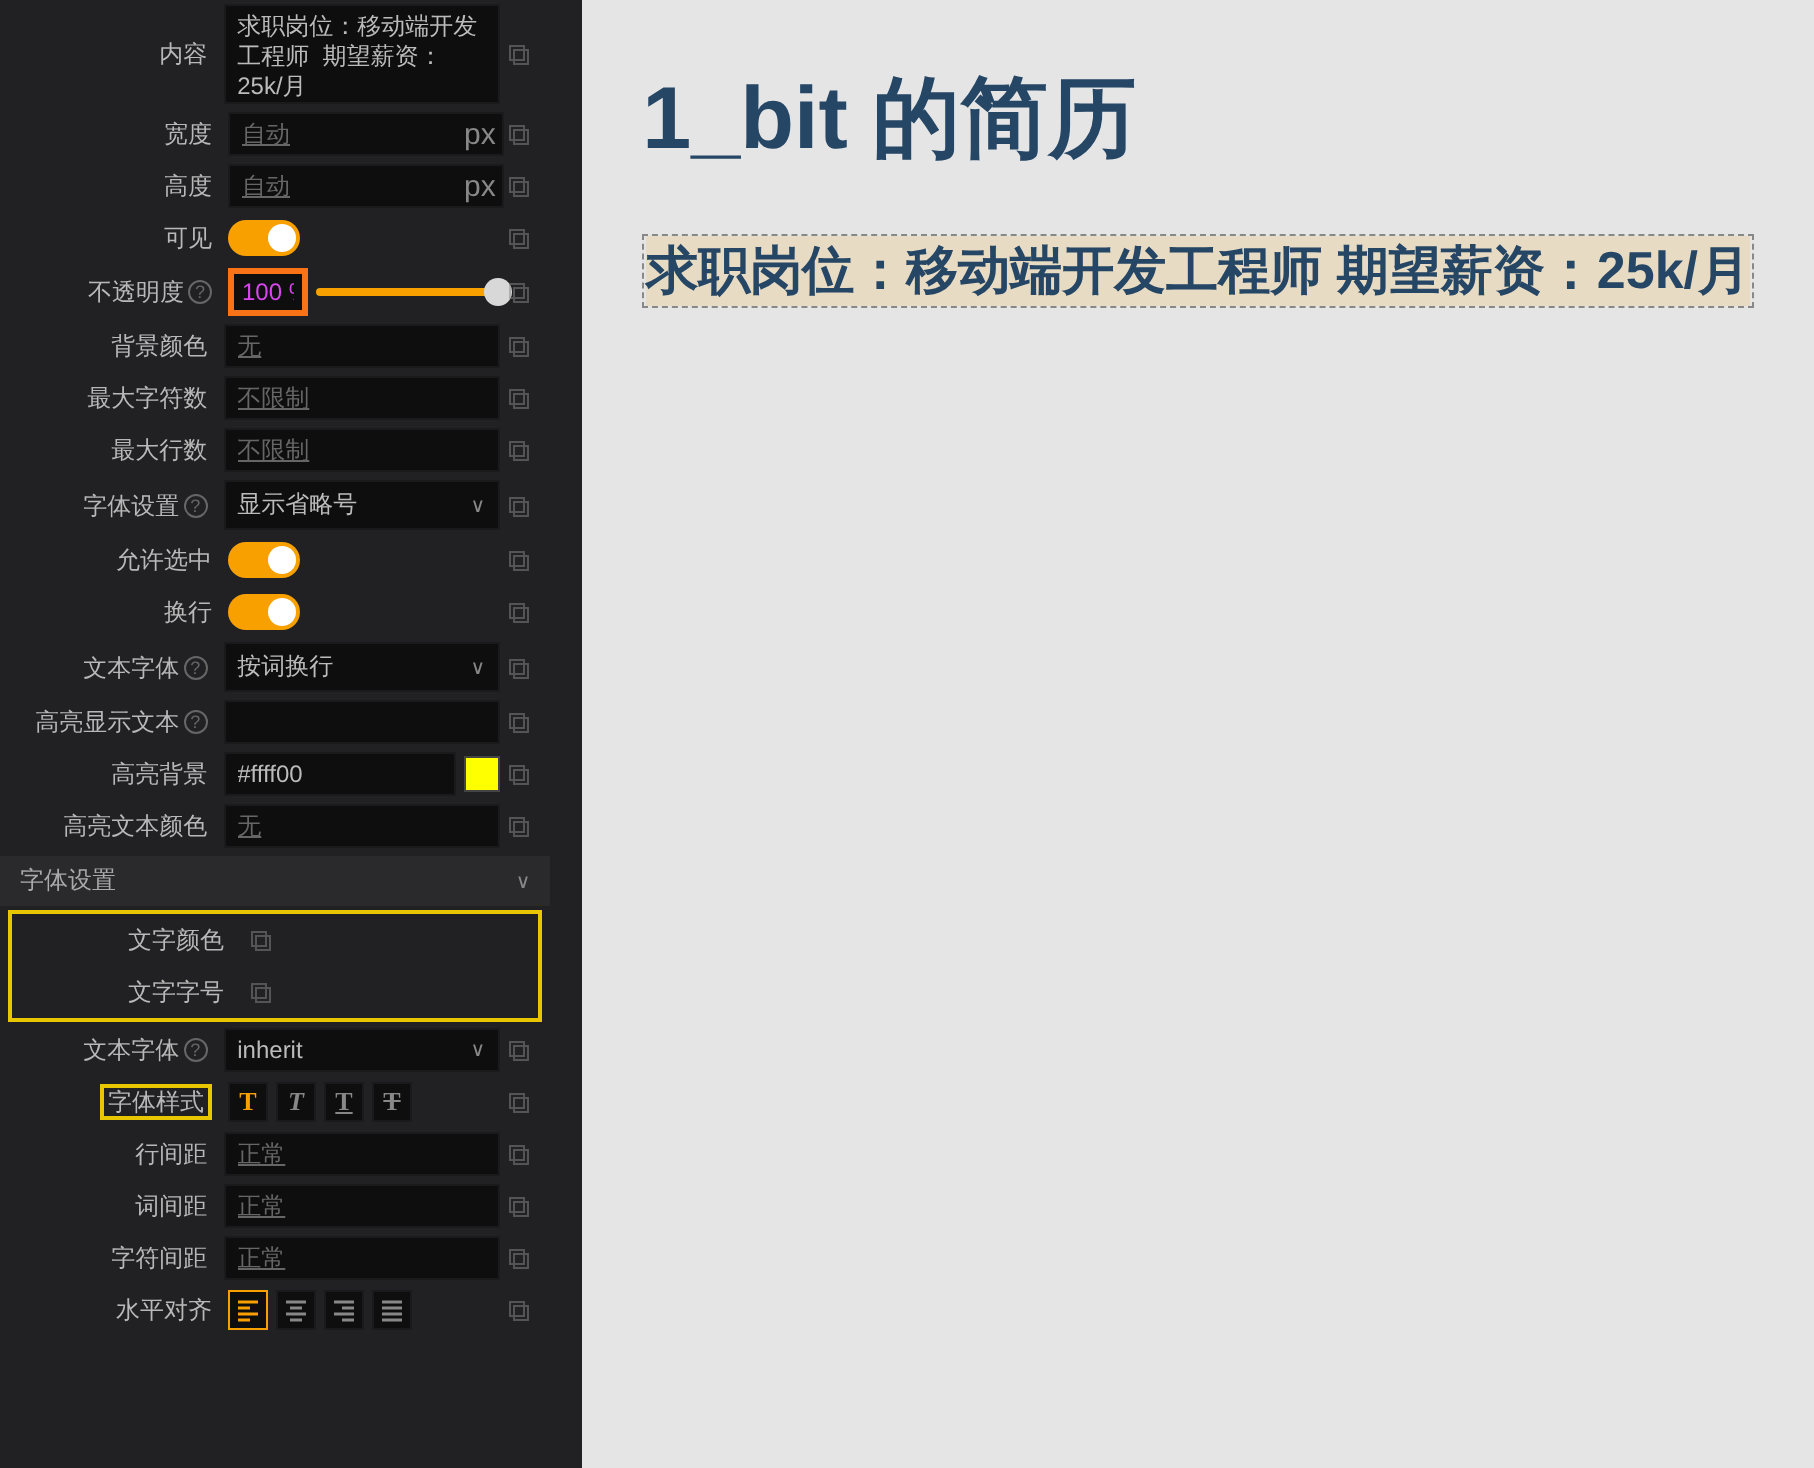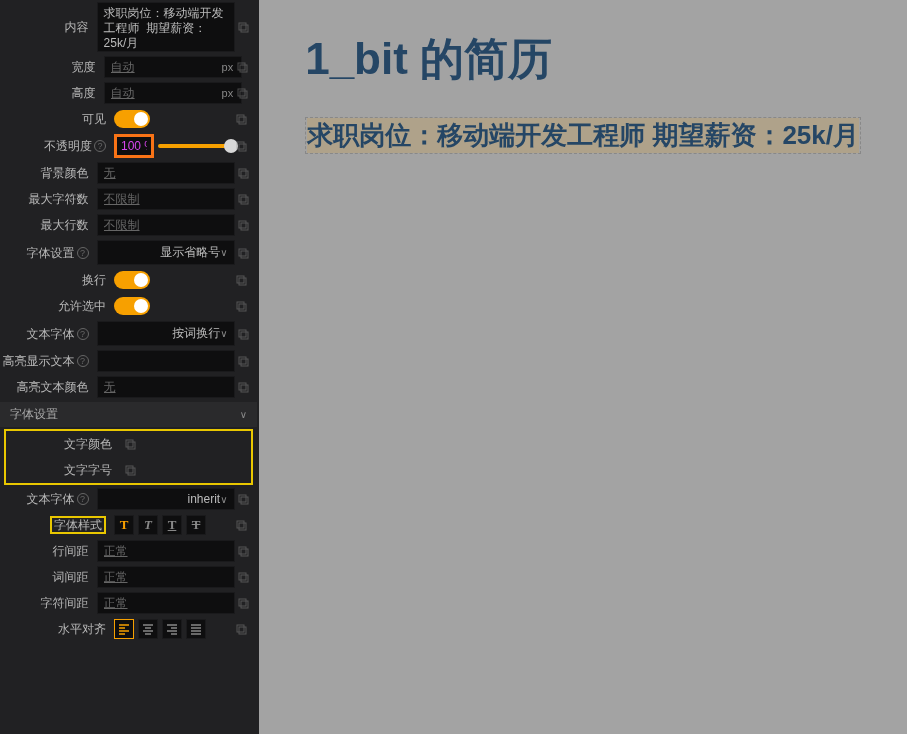--- a/index.html
+++ b/index.html
@@ -1,40 +1,40 @@
 <!DOCTYPE html>
 <html><head>
 <meta charset="utf-8">
 <style>
 * { margin:0; padding:0; box-sizing:border-box; }
 body { font-family:"Microsoft YaHei",Arial,sans-serif; background:#fff; width:907px; height:734px; display:flex; overflow:hidden; }
 
 .panel { width:300px; height:100%; background:#212123; color:#aaa; font-size:12px; display:flex; flex-direction:column; overflow:hidden; }
-.panel-body { flex:1; overflow:hidden; padding-right:2px;border-radius:17px; }
+.panel-body { flex:1; overflow:hidden; padding-right:16px;border-radius:17px; }
 .row { display:flex; align-items:center; min-height:26px; padding:2px 6px 2px 2px; }
 .row .lbl { width:112px; text-align:right; padding-right:8px; color:#b8b8b8; font-size:12px; display:flex; align-items:center; justify-content:flex-end; gap:2px; line-height:14px; }
 .row .lbl .help { display:inline-flex; width:12px; height:12px; border:1px solid #666; border-radius:50%; color:#666; font-size:9px; align-items:center; justify-content:center; }
 .row .ctrl { flex:1; display:flex; align-items:center; gap:4px; }
 .row .copy { width:20px; height:20px; display:flex; align-items:center; justify-content:center; cursor:pointer; opacity:.5; }
 .row .copy svg { width:12px; height:12px; }
 
 .textarea,.input,.select { width:138px; background:#0e0e0f; border:1px solid #1a1a1c; color:#bbb; padding:3px 6px; font-size:12px; font-family:inherit; }
 .textarea { width:138px; resize:none; line-height:15px; height:50px; }
 .input.dim { color:#666;text-decoration:underline; }
-.unit { color:#888; margin-left:-24px; pointer-events:none; font-size:11px; }
+.unit { color:#888; margin-left:-24px; pointer-events:none; font-size:15px; }
 
 .toggle { width:36px; height:18px; background:#f7a000; border-radius:9px; position:relative; cursor:pointer; }
 .toggle .knob { position:absolute; width:14px; height:14px; background:#fff; border-radius:50%; top:2px; right:2px; }
 
 .slider-wrap { display:flex; align-items:center; gap:8px; flex:1; }
 .slider { flex:1; height:4px; background:#f7a000; position:relative; border-radius:2px; }
 .slider .thumb { position:absolute; right:-7px; top:-5px; width:14px; height:14px; background:#d8d8d8; border-radius:50%; }
 .pct { width:40px; background:#0e0e0f; border:3px solid #f97316; color:#d946ef; padding:2px 4px; font-size:12px; }
 
-.select { display:flex; align-items:center; justify-content:flex-end; cursor:pointer; width:138px; }
+.select { display:flex; align-items:center; justify-content:space-between; cursor:pointer; width:138px; }
 .select .chev { color:#888; font-size:10px; }
 
 .swatch { width:18px; height:18px; border:1px solid #444; }
 .swatch.yellow { background:#ffff00; }
 .swatch.blue { background:#254665; }
 
 .section { background:#2a2a2c; padding:4px 10px; display:flex; align-items:center; justify-content:space-between; cursor:pointer; margin:2px 0; }
 .section .chev { color:#888; font-size:10px; }
 
 .highlight-group { border:2px solid #e9c700; margin:1px 4px 1px 4px; }
@@ -44,21 +44,21 @@
 .tbtn { width:20px; height:20px; display:flex; align-items:center; justify-content:center; background:#0e0e0f; border:1px solid #1a1a1c; cursor:pointer; font-family:serif; font-size:13px; color:#888; font-weight:bold; }
 .tbtn.active { color:#f7a000; }
 .tbtn.underline { text-decoration:underline; }
 .tbtn.strike { text-decoration:line-through; }
 
 .align-btns { display:flex; gap:2px; }
 .abtn { width:20px; height:20px; display:flex; align-items:center; justify-content:center; background:#0e0e0f; border:1px solid #1a1a1c; cursor:pointer; }
 .abtn.active { border-color:#f7a000; }
 .abtn svg { width:12px; height:12px; }
 
-.canvas { flex:1; padding:30px 46px; position:relative; background:#a3a3a3; }
+.canvas { flex:1; padding:30px 30px; position:relative; background:#e5e5e5; }
 .title { color:#254665; font-size:44px; font-weight:bold; margin-bottom:28px; }
 .subtitle-wrap { display:inline-block; border:1px dashed #888; padding:0 1px; }
 .subtitle-inner { background:rgba(247,160,0,.15); }
 .subtitle { color:#254665; font-size:26px; font-weight:bold; white-space:nowrap; }
 </style>
 </head>
 <body>
 
 <div class="panel">
 <div class="panel-body">
@@ -190,36 +190,36 @@
         </div>
   <div class="copy">
           <svg viewBox="0 0 12 12" fill="none" stroke="#888">
             <rect x="2" y="2" width="7" height="7"></rect>
             <rect x="4" y="4" width="7" height="7"></rect>
           </svg>
         </div>
 </div>
 
 <div class="row">
-  <div class="lbl">换行</div>
+  <div class="lbl">允许选中</div>
   <div class="ctrl">
           <div class="toggle">
             <div class="knob"></div>
           </div>
         </div>
   <div class="copy">
           <svg viewBox="0 0 12 12" fill="none" stroke="#888">
             <rect x="2" y="2" width="7" height="7"></rect>
             <rect x="4" y="4" width="7" height="7"></rect>
           </svg>
         </div>
 </div>
 
 <div class="row">
-  <div class="lbl">允许选中</div>
+  <div class="lbl">换行</div>
   <div class="ctrl">
           <div class="toggle">
             <div class="knob"></div>
           </div>
         </div>
   <div class="copy">
           <svg viewBox="0 0 12 12" fill="none" stroke="#888">
             <rect x="2" y="2" width="7" height="7"></rect>
             <rect x="4" y="4" width="7" height="7"></rect>
           </svg>
@@ -254,20 +254,33 @@
           <input class="input" value="" style="">
         </div>
   <div class="copy">
           <svg viewBox="0 0 12 12" fill="none" stroke="#888">
             <rect x="2" y="2" width="7" height="7"></rect>
             <rect x="4" y="4" width="7" height="7"></rect>
           </svg>
         </div>
 </div>
 
+<div class="row">
+  <div class="lbl">高亮背景</div>
+  <div class="ctrl">
+          <input class="input" style="width: 116px;" value="#ffff00">
+          <div class="swatch yellow"></div>
+        </div>
+  <div class="copy">
+          <svg viewBox="0 0 12 12" fill="none" stroke="#888">
+            <rect x="2" y="2" width="7" height="7"></rect>
+            <rect x="4" y="4" width="7" height="7"></rect>
+          </svg>
+        </div>
+</div>
 
 <div class="row">
   <div class="lbl">高亮文本颜色</div>
   <div class="ctrl">
           <input class="input dim" value="无" style="">
         </div>
   <div class="copy">
           <svg viewBox="0 0 12 12" fill="none" stroke="#888">
             <rect x="2" y="2" width="7" height="7"></rect>
             <rect x="4" y="4" width="7" height="7"></rect>

